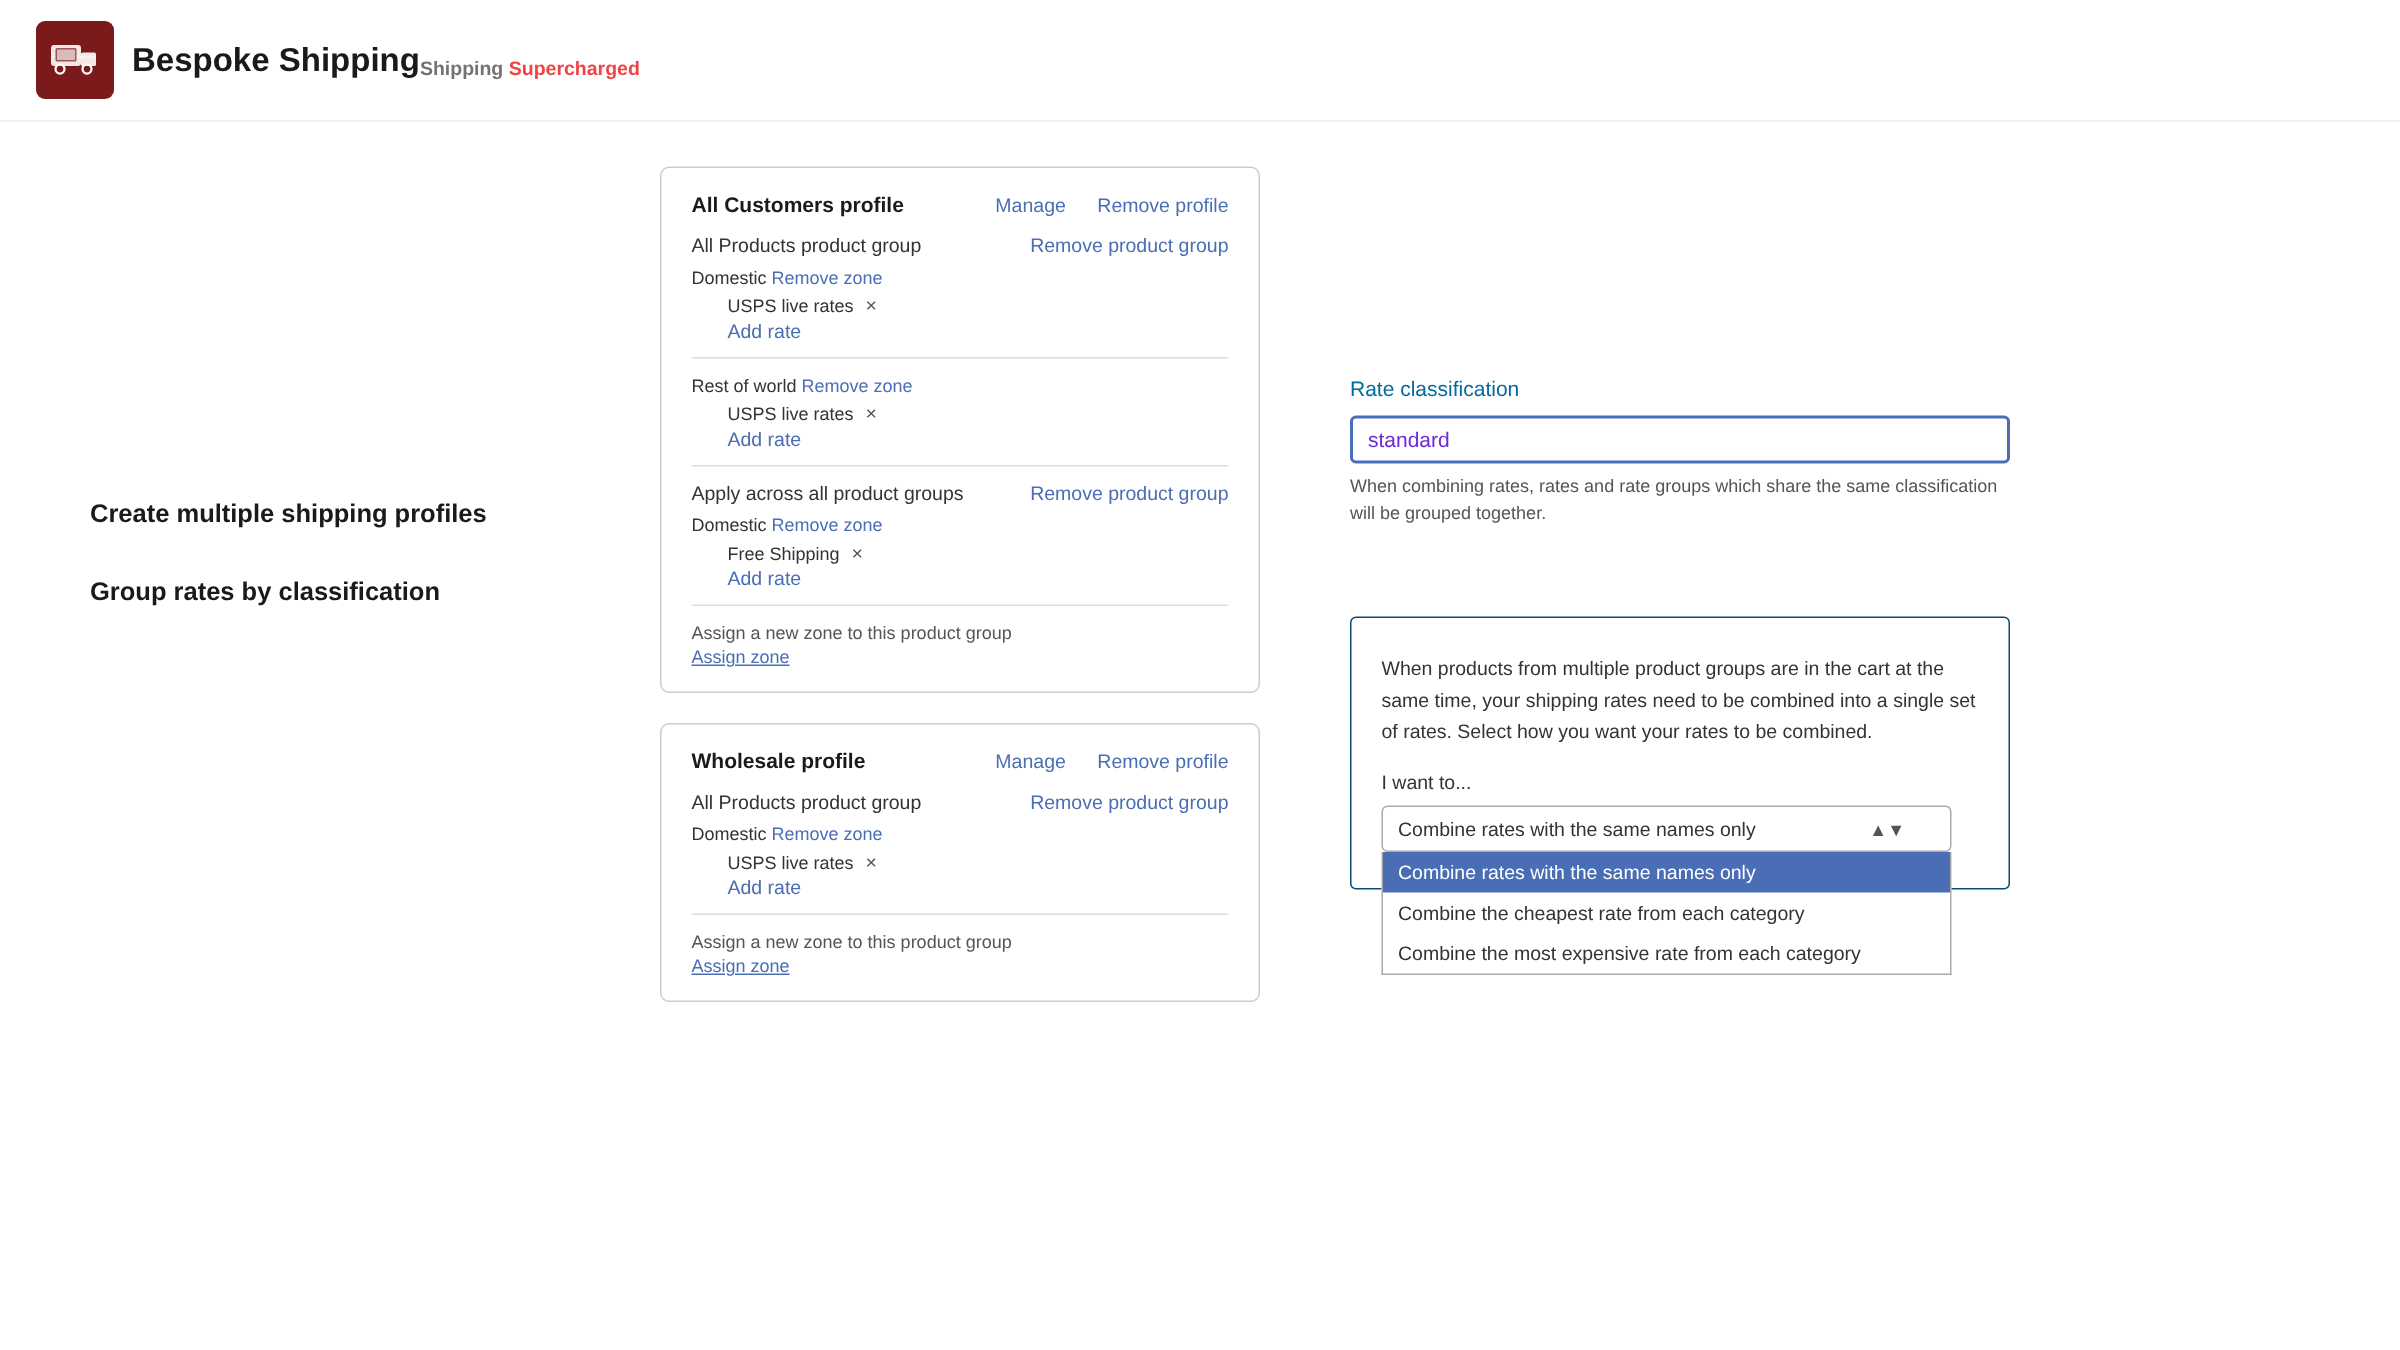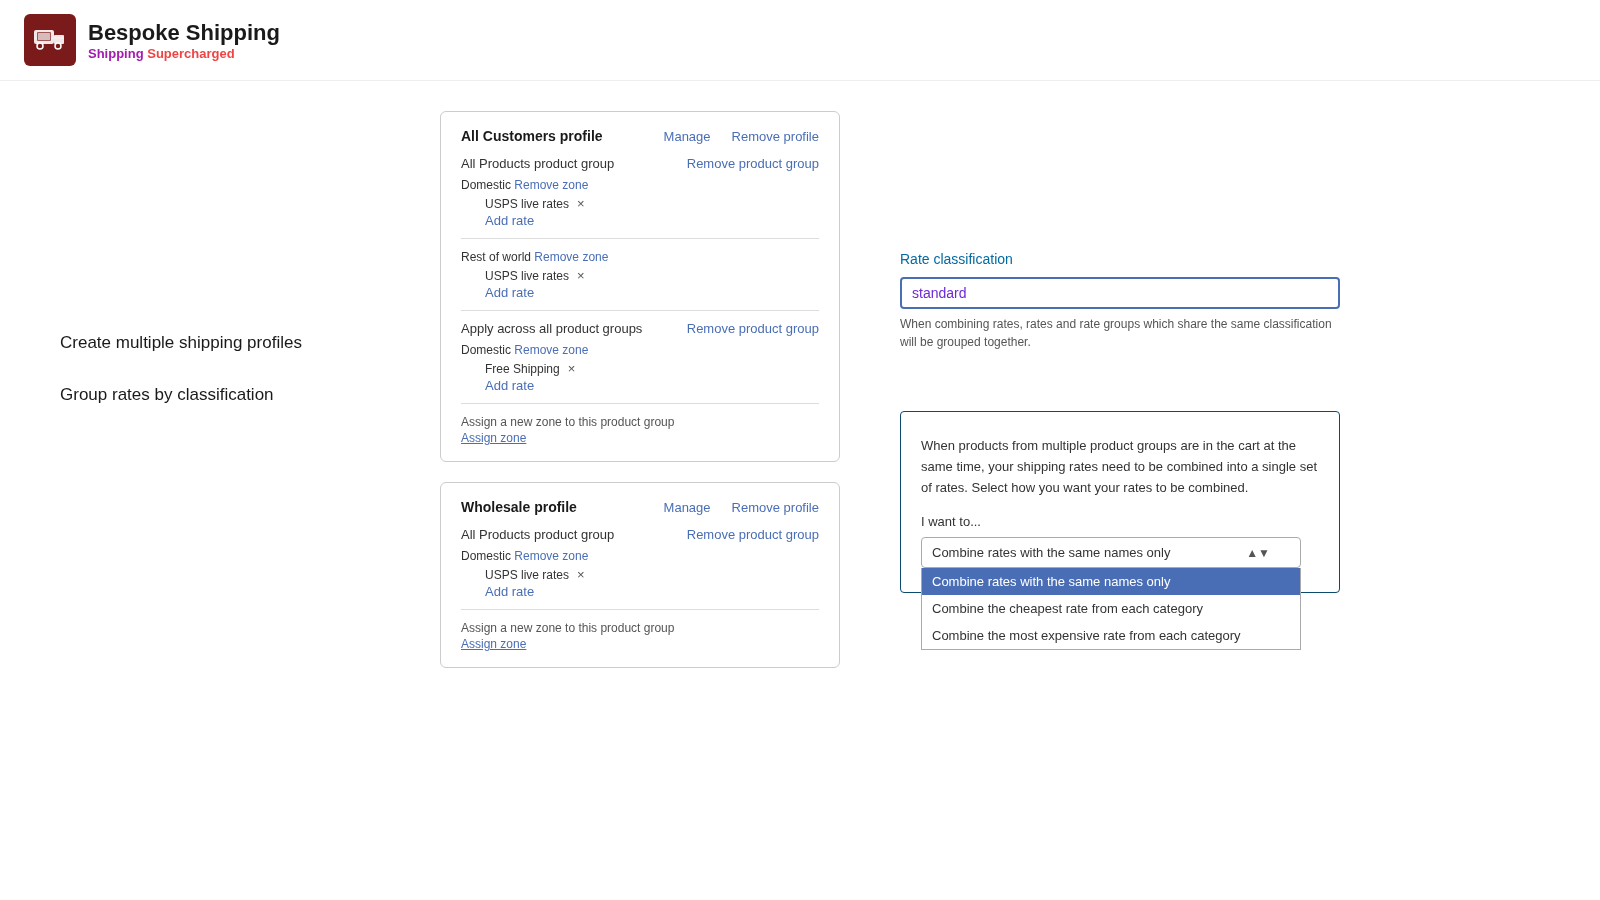--- a/index.html
+++ b/index.html
@@ -3,31 +3,31 @@
   <meta charset="utf-8">
   <style>
     * { box-sizing: border-box; margin: 0; padding: 0; }
     body { font-family: -apple-system, BlinkMacSystemFont, 'Segoe UI', Arial, sans-serif; background: #fff; width: 1600px; min-height: 900px; font-size: 13px; color: #333; }
 
     
     .header { display: flex; align-items: center; padding: 14px 24px; border-bottom: 1px solid #eee; }
     .logo-box { display: flex; align-items: center; gap: 12px; }
     .logo-icon { width: 52px; height: 52px; background: #7b1a1a; border-radius: 6px; display: flex; align-items: center; justify-content: center; }
     .logo-icon svg { width: 36px; height: 36px; }
-    .logo-text { display: flex; flex-direction: column; }
+    .logo-text { display: flex; flex-direction: row; align-items: flex-end; }
     .logo-title { font-size: 22px; font-weight: 700; color: #1a1a1a; }
     .logo-subtitle { font-size: 13px; color: #555; }
-    .logo-subtitle span { font-weight: 700; color: #a21caf; }
+    .logo-subtitle span { font-weight: 700; color: #737373; }
 
     
     .main-content { display: flex; padding: 30px 0; }
 
     
     .left-panel { width: 420px; padding: 220px 60px 0 60px; flex-shrink: 0; }
-    .feature-item { font-size: 17px; font-weight: 400; color: #1a1a1a; margin-bottom: 28px; line-height: 1.4; }
+    .feature-item { font-size: 17px; font-weight: 700; color: #1a1a1a; margin-bottom: 28px; line-height: 1.4; }
 
     
     .center-panel { flex: 1; max-width: 440px; padding: 0 20px; }
 
     
     .right-panel { width: 520px; padding: 0 40px; flex-shrink: 0; }
 
     
     .profile-card { border: 1px solid #ccc; border-radius: 6px; padding: 16px 20px; margin-bottom: 20px; background: #fff; }
     .profile-header { display: flex; align-items: center; justify-content: space-between; margin-bottom: 12px; }

